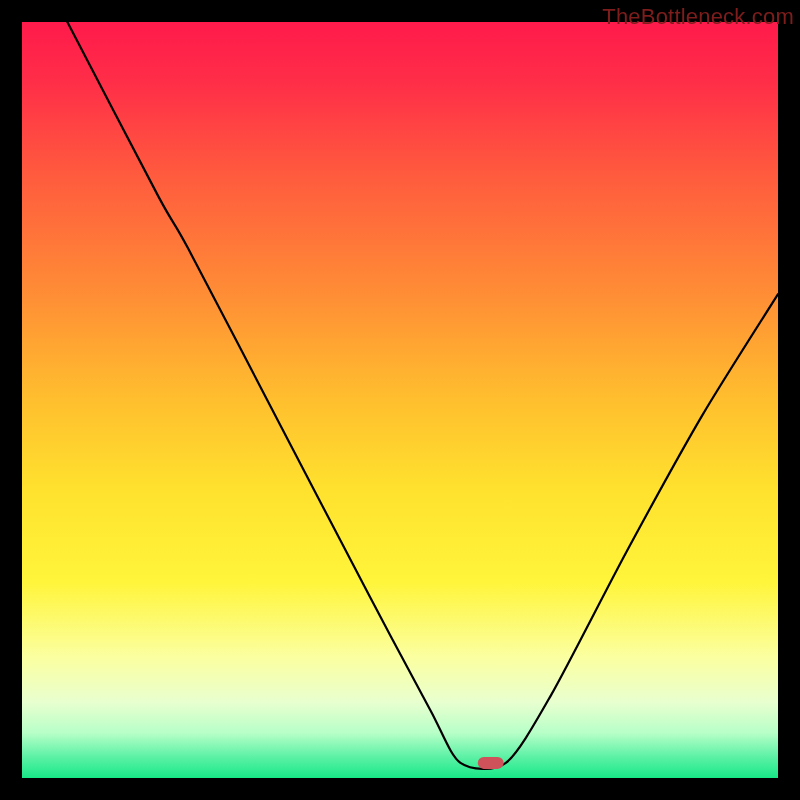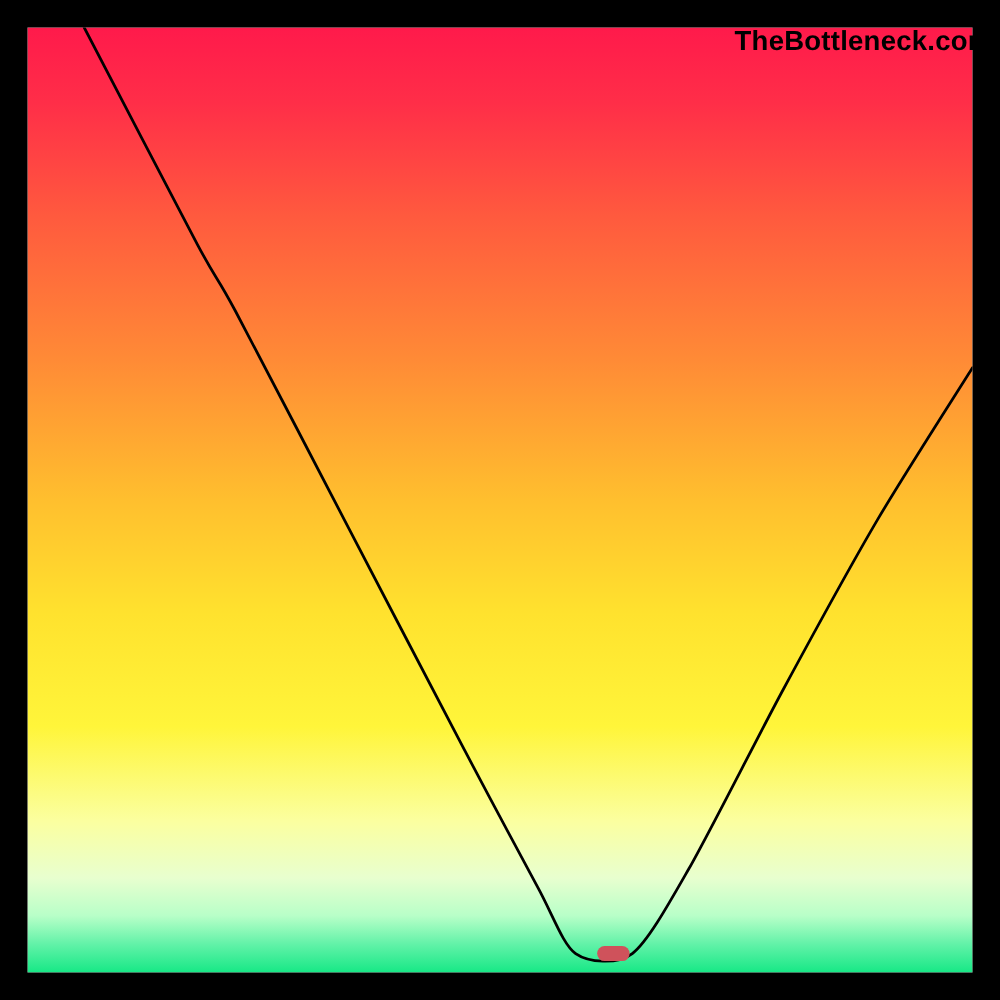--- a/index.html
+++ b/index.html
@@ -4,26 +4,26 @@
 <style>
   * { margin: 0; padding: 0; box-sizing: border-box; }
   html, body { width: 800px; height: 800px; overflow: hidden; background: #fff; }
   .chart-wrap {
     position: relative;
     width: 800px;
     height: 800px;
   }
   .watermark {
     position: absolute;
-    top: 20px;
+    top: 4px;
     right: 6px;
     font-family: Arial, Helvetica, sans-serif;
     font-size: 22px;
-    font-weight: bold;
-    color: #000000;
+    font-weight: normal;
+    color: #7f1d1d;
     letter-spacing: 0.2px;
     z-index: 10;
   }
   svg.plot {
     position: absolute;
     top: 0; left: 0;
     width: 800px;
     height: 800px;
     display: block;
   }

